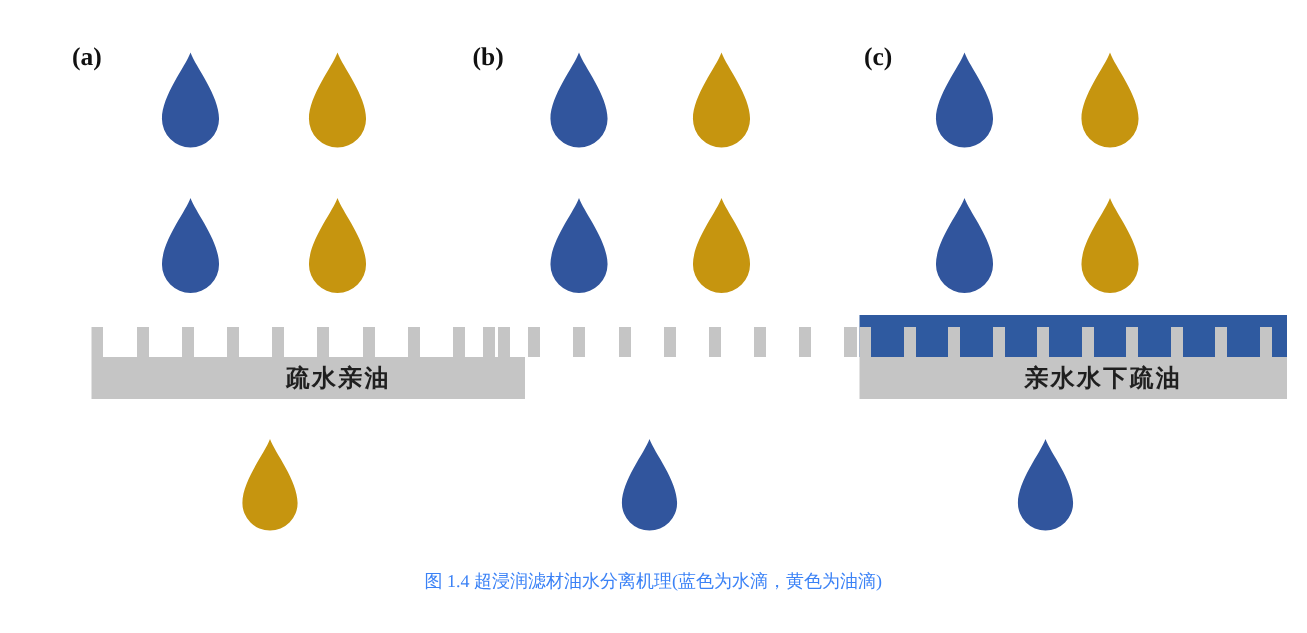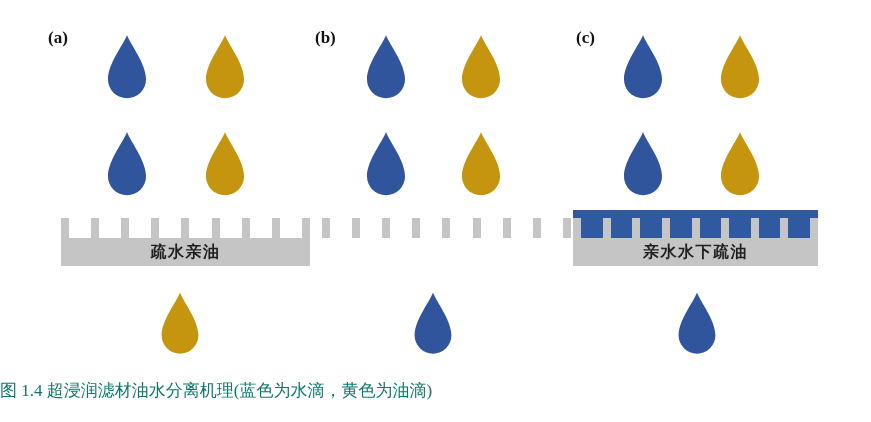--- a/index.html
+++ b/index.html
@@ -23,21 +23,21 @@
     font-weight: 700;
     font-size: 17px;
     color: #111111;
   }
   .drop { position: absolute; }
   .drop svg { display: block; width: 100%; height: 100%; }
   .drop-large { width: 48px; height: 68px; }
   .drop-bottom { width: 46px; height: 67px; top: 265px; }
   .row1 { top: 8px; }
   .row2 { top: 105px; }
-  .surface { position: absolute; left: 13px; }
+  .surface { position: absolute; left: 13px; padding-left: 40px; }
   .surface-teeth {
     position: absolute;
     top: 193px;
     height: 20px;
     width: 249px;
     background-image: repeating-linear-gradient(to right, #C5C5C5 0px, #C5C5C5 8px, transparent 8px, transparent 30.125px);
   }
   .surface-teeth-c {
     width: 245px;
     background-color: #2F5AA0;
@@ -67,24 +67,24 @@
     font-size: 16px;
     color: #1F1F1F;
     letter-spacing: 1.5px;
     white-space: nowrap;
   }
   .figure-caption {
     position: absolute;
     top: 379px;
     left: 0;
     width: 100%;
-    text-align: left;
+    text-align: center;
     font-family: "Liberation Serif", serif;
-    font-size: 17px;
-    color: #0f766e;
+    font-size: 12px;
+    color: #3b82f6;
     white-space: nowrap;
   }
 </style>
 </head>
 <body>
 
 <div class="figure-canvas">
 
   <section class="panel" style="left:48px; width:272px;">
     <div class="panel-tag" style="left:0px;">(a)</div>

